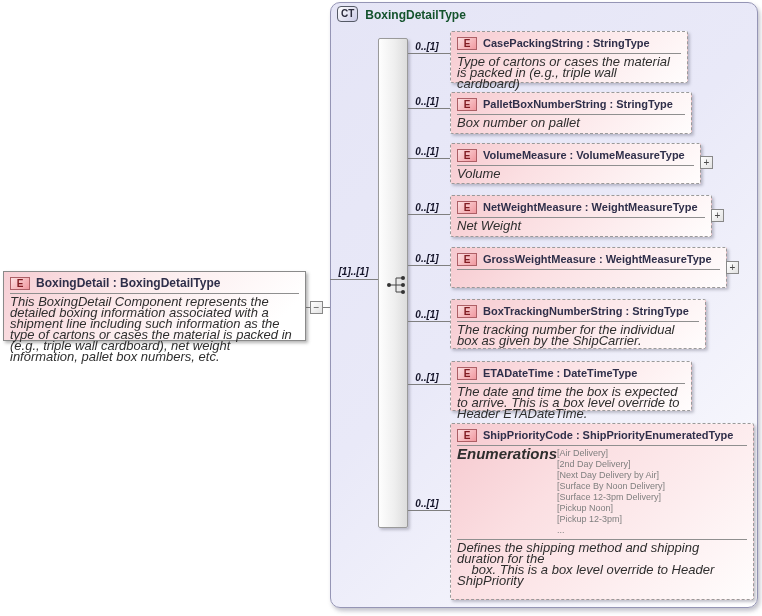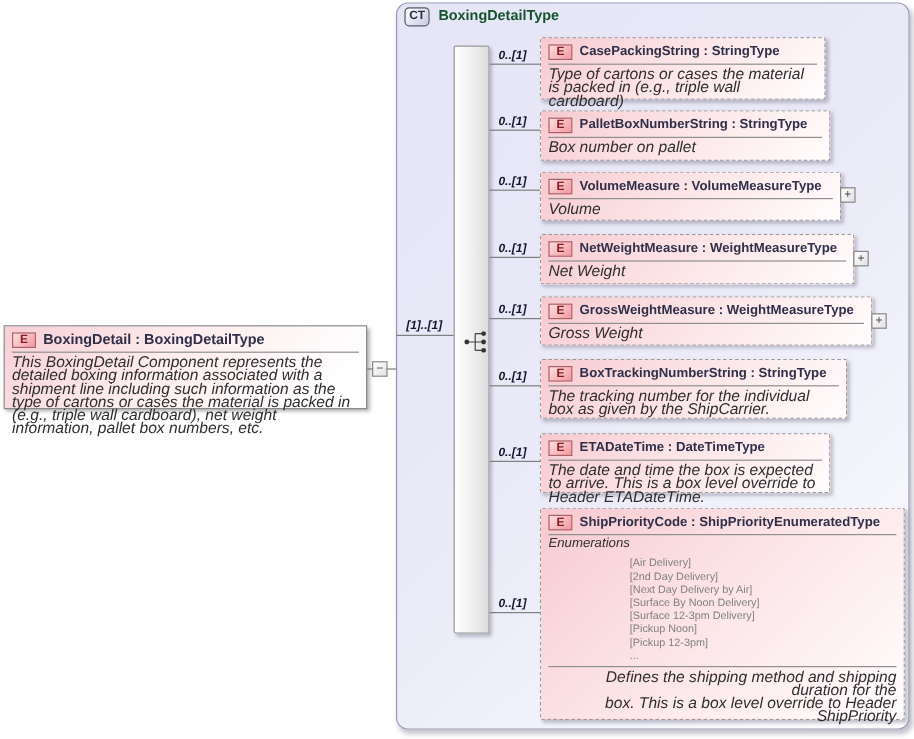--- a/index.html
+++ b/index.html
@@ -4,21 +4,21 @@
 <style>
   html,body{margin:0;padding:0;background:#ffffff;}
   body{font-family:"Liberation Sans", sans-serif;}
   .canvas{position:relative;width:762px;height:616px;background:#ffffff;overflow:hidden;}
 
   
   .ct-container{position:absolute;left:330px;top:2px;width:428px;height:606px;
     border:1px solid #9595b5;border-radius:10px;
     background:linear-gradient(135deg,#e5e5f6 0%,#e9e9f8 45%,#f5f5fc 80%,#ffffff 100%);
     box-shadow:2px 3px 4px rgba(120,120,140,.45);box-sizing:border-box;}
-  .ct-header{position:absolute;left:337px;top:6px;display:flex;align-items:flex-start;gap:7px;}
+  .ct-header{position:absolute;left:337px;top:6px;display:flex;align-items:flex-end;gap:7px;}
   .ct-badge{display:inline-block;border:1px solid #555a66;border-radius:4px;padding:0 3px;
     height:14px;line-height:13px;font-size:10px;font-weight:bold;color:#2b2b3d;
     background:linear-gradient(135deg,#ffffff 0%,#c9c9e6 100%);}
   .ct-title{font-size:12px;font-weight:bold;color:#14532d;}
 
   
   .root-box{position:absolute;left:3px;top:271px;width:303px;height:70px;box-sizing:border-box;
     border:1px solid #8a8a8a;padding:3px 6px;
     background:linear-gradient(135deg,#f7ced4 0%,#fceced 42%,#ffffff 88%);
     box-shadow:2px 2px 3px rgba(90,90,90,.45);}
@@ -49,24 +49,24 @@
     box-shadow:2px 2px 3px rgba(110,110,130,.4);}
   .seq-icon{position:absolute;left:386px;top:276px;}
 
   
   .sq-btn{position:absolute;width:13px;height:13px;box-sizing:border-box;border:1px solid #888;
     background:linear-gradient(135deg,#ffffff 0%,#e2e2e2 100%);color:#4a4a4a;
     font-size:10px;line-height:11px;text-align:center;font-weight:normal;}
 
   
   .enum-block{display:flex;margin-top:2px;}
-  .enum-label{flex:0 0 64px;font-size:11px;font-style:italic;color:#2e2e2e;line-height:11px;}
-  .enum-values{flex:1;margin-top:16px;}
+  .enum-label{flex:0 0 64px;font-size:15px;font-style:italic;color:#2e2e2e;line-height:11px;font-weight:bold;}
+  .enum-values{flex:1;}
   .enum-values div{font-size:9px;color:#7f7f7f;line-height:11px;white-space:nowrap;}
-  .pre{white-space:pre-wrap;text-align:right;}
+  .pre{white-space:pre-wrap;}
 </style>
 </head>
 <body>
 
 <div class="canvas">
 
   <div class="ct-container"></div>
   <div class="ct-header">
     <span class="ct-badge">CT</span>
     <span class="ct-title">BoxingDetailType</span>
@@ -156,21 +156,20 @@
   <div class="sq-btn" style="left:711px;top:209px;">
     <span>+</span>
   </div>
 
   <div class="elbox" style="left:450px;top:247px;width:277px;height:41px;">
     <div class="el-head">
       <span class="e-badge">E</span>
       <span class="el-name">GrossWeightMeasure : WeightMeasureType</span>
     </div>
     <div class="sep"></div>
-    <div class="desc">Gross Weight</div>
   </div>
   <div class="sq-btn" style="left:726px;top:261px;">
     <span>+</span>
   </div>
 
   <div class="elbox" style="left:450px;top:299px;width:256px;height:50px;">
     <div class="el-head">
       <span class="e-badge">E</span>
       <span class="el-name">BoxTrackingNumberString : StringType</span>
     </div>

